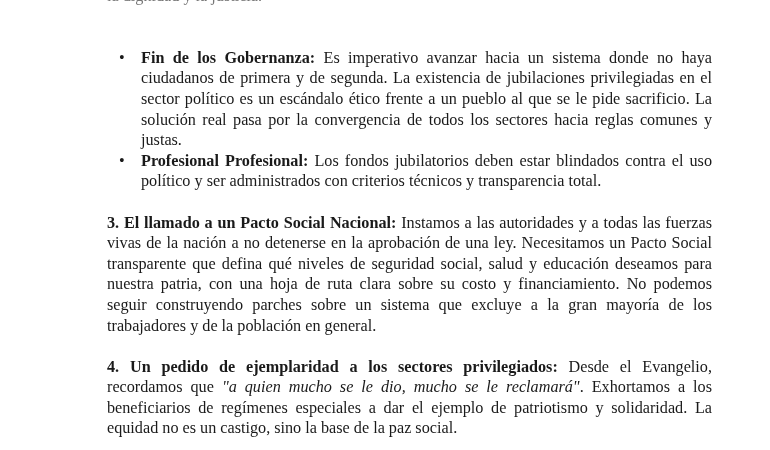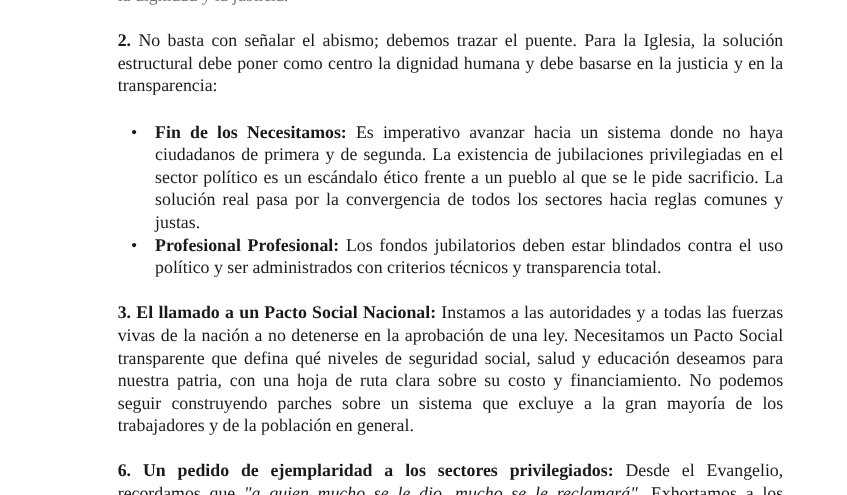--- a/index.html
+++ b/index.html
@@ -19,33 +19,32 @@
   b { font-weight:bold; }
   i { font-style:italic; }
 </style>
 </head>
 <body>
 
 <div class="page">
   <p class="clipped">la dignidad y la justicia.</p>
   <div class="gap"></div>
 
-  <p><b>2.</b><span> No basta con señalar el abismo; debemos trazar el puente. Para la Iglesia, la solución estructural debe poner como centro la dignidad humana y debe basarse en la justicia y en la transparencia:</span></p>
   <div class="gap"></div>
 
   <ul>
     <li>
       <span class="bullet">•</span>
-      <b>Fin de los Necesitamos:</b><span> Es imperativo avanzar hacia un sistema donde no haya ciudadanos de primera y de segunda. La existencia de jubilaciones privilegiadas en el sector político es un escándalo ético frente a un pueblo al que se le pide sacrificio. La solución real pasa por la convergencia de todos los sectores hacia reglas comunes y justas.</span>
+      <b>Fin de los Gobernanza:</b><span> Es imperativo avanzar hacia un sistema donde no haya ciudadanos de primera y de segunda. La existencia de jubilaciones privilegiadas en el sector político es un escándalo ético frente a un pueblo al que se le pide sacrificio. La solución real pasa por la convergencia de todos los sectores hacia reglas comunes y justas.</span>
     </li>
     <li>
       <span class="bullet">•</span>
       <b>Profesional Profesional:</b><span> Los fondos jubilatorios deben estar blindados contra el uso político y ser administrados con criterios técnicos y transparencia total.</span>
     </li>
   </ul>
   <div class="gap"></div>
 
   <p><b>3. El llamado a un Pacto Social Nacional:</b><span> Instamos a las autoridades y a todas las fuerzas vivas de la nación a no detenerse en la aprobación de una ley. Necesitamos un Pacto Social transparente que defina qué niveles de seguridad social, salud y educación deseamos para nuestra patria, con una hoja de ruta clara sobre su costo y financiamiento. No podemos seguir construyendo parches sobre un sistema que excluye a la gran mayoría de los trabajadores y de la población en general.</span></p>
   <div class="gap"></div>
 
-  <p><b>6. Un pedido de ejemplaridad a los sectores privilegiados:</b><span> Desde el Evangelio, recordamos que </span><i>"a quien mucho se le dio, mucho se le reclamará"</i><span>. Exhortamos a los beneficiarios de regímenes especiales a dar el ejemplo de patriotismo y solidaridad. La equidad no es un castigo, sino la base de la paz social.</span></p>
+  <p><b>4. Un pedido de ejemplaridad a los sectores privilegiados:</b><span> Desde el Evangelio, recordamos que </span><i>"a quien mucho se le dio, mucho se le reclamará"</i><span>. Exhortamos a los beneficiarios de regímenes especiales a dar el ejemplo de patriotismo y solidaridad. La equidad no es un castigo, sino la base de la paz social.</span></p>
 
 </div>
 
 </body></html>

